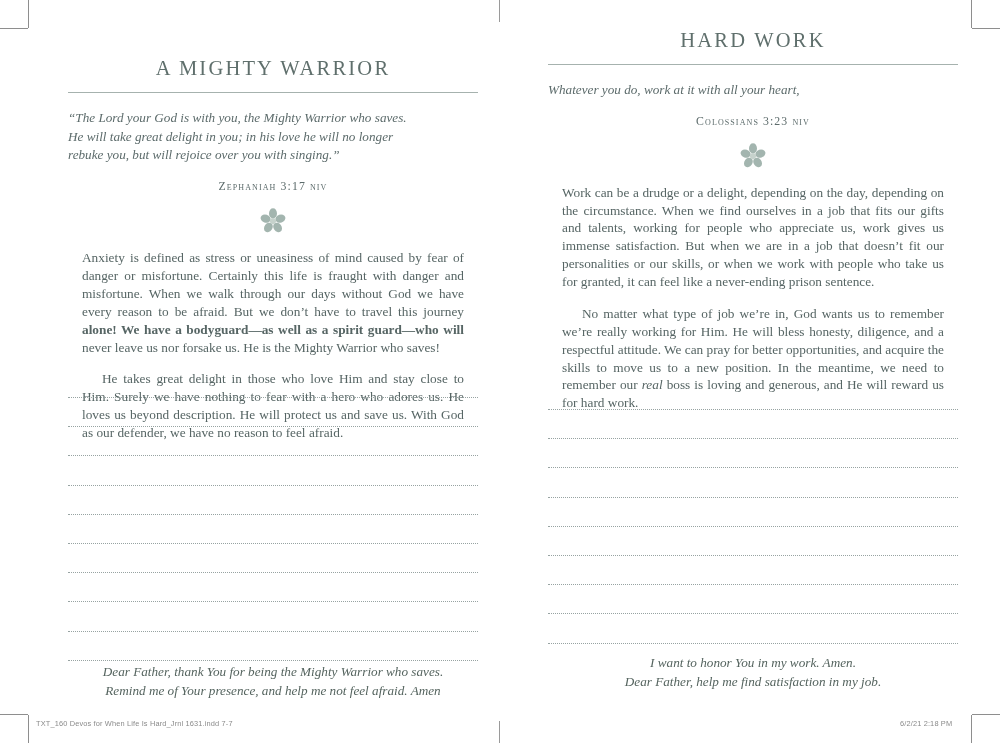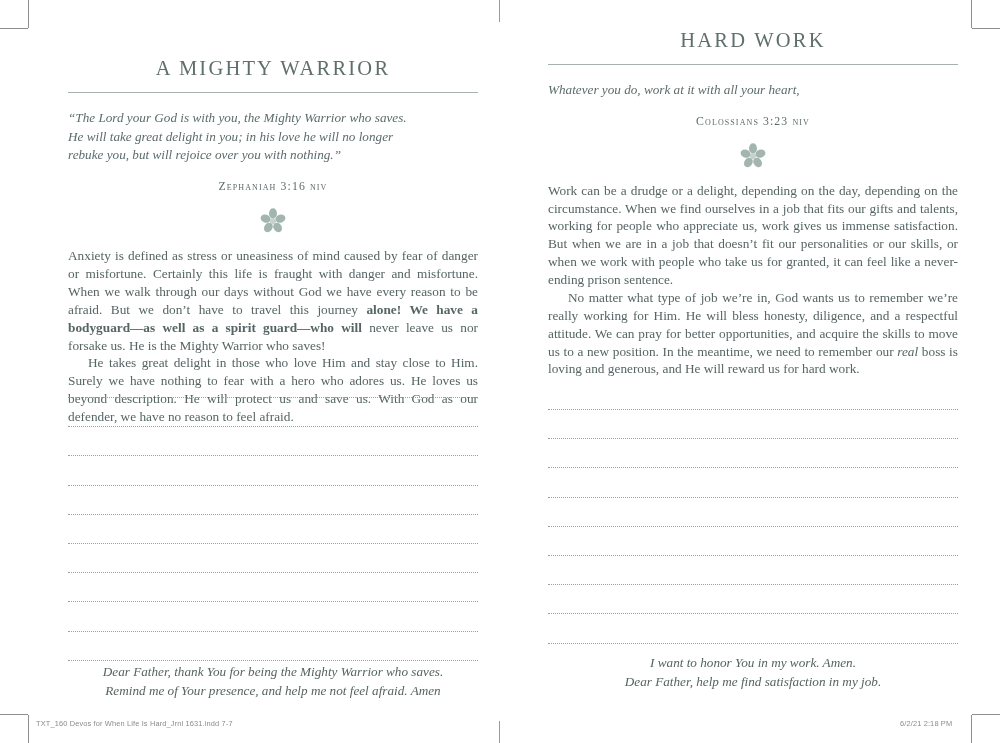--- a/index.html
+++ b/index.html
@@ -62,21 +62,21 @@
   .ornament{display:flex;justify-content:center;margin-top:13px;}
   .ornament svg{display:block;}
 
   .body{
     margin-top:12px;
     font-size:13.3px;
     line-height:1.345;
     text-align:justify;
     color:#566564;
   }
-  .body p{margin:0;text-indent:0;}
+  .body p{margin:14px;text-indent:0;}
   .body p + p{text-indent:20px;}
   .body b{font-weight:700;}
   .body i{font-style:italic;}
 
   
   .lines{position:absolute;left:0;width:100%;}
   .wline{
     height:0;
     border-top:1.3px dotted #8c9a98;
     margin-bottom:28.2px;
@@ -120,23 +120,23 @@
   <div class="tick" style="left:499px;top:0px;height:22px;"></div>
   <div class="tick" style="left:499px;top:721px;height:22px;"></div>
 
   <div class="page left">
     <h1 class="title">A MIGHTY WARRIOR</h1>
     <div class="rule"></div>
 
     <div class="verse">
       <div>“The Lord your God is with you, the Mighty Warrior who saves.</div>
       <div>He will take great delight in you; in his love he will no longer</div>
-      <div>rebuke you, but will rejoice over you with nothing.”</div>
-    </div>
-    <div class="ref">Zephaniah 3:16 niv</div>
+      <div>rebuke you, but will rejoice over you with singing.”</div>
+    </div>
+    <div class="ref">Zephaniah 3:17 niv</div>
 
     <div class="ornament">
       <svg width="28" height="28" viewBox="0 0 28 28" aria-hidden="true">
         <g fill="#9fb2ab" opacity="0.95">
           <ellipse cx="14" cy="6.4" rx="4.0" ry="5.1"></ellipse>
           <ellipse cx="21.4" cy="11.6" rx="4.0" ry="5.1" transform="rotate(72 21.4 11.6)"></ellipse>
           <ellipse cx="18.6" cy="20.4" rx="4.0" ry="5.1" transform="rotate(144 18.6 20.4)"></ellipse>
           <ellipse cx="9.4" cy="20.4" rx="4.0" ry="5.1" transform="rotate(216 9.4 20.4)"></ellipse>
           <ellipse cx="6.6" cy="11.6" rx="4.0" ry="5.1" transform="rotate(288 6.6 11.6)"></ellipse>
           <circle cx="14" cy="14" r="3.1" fill="#c3d0ca"></circle>

